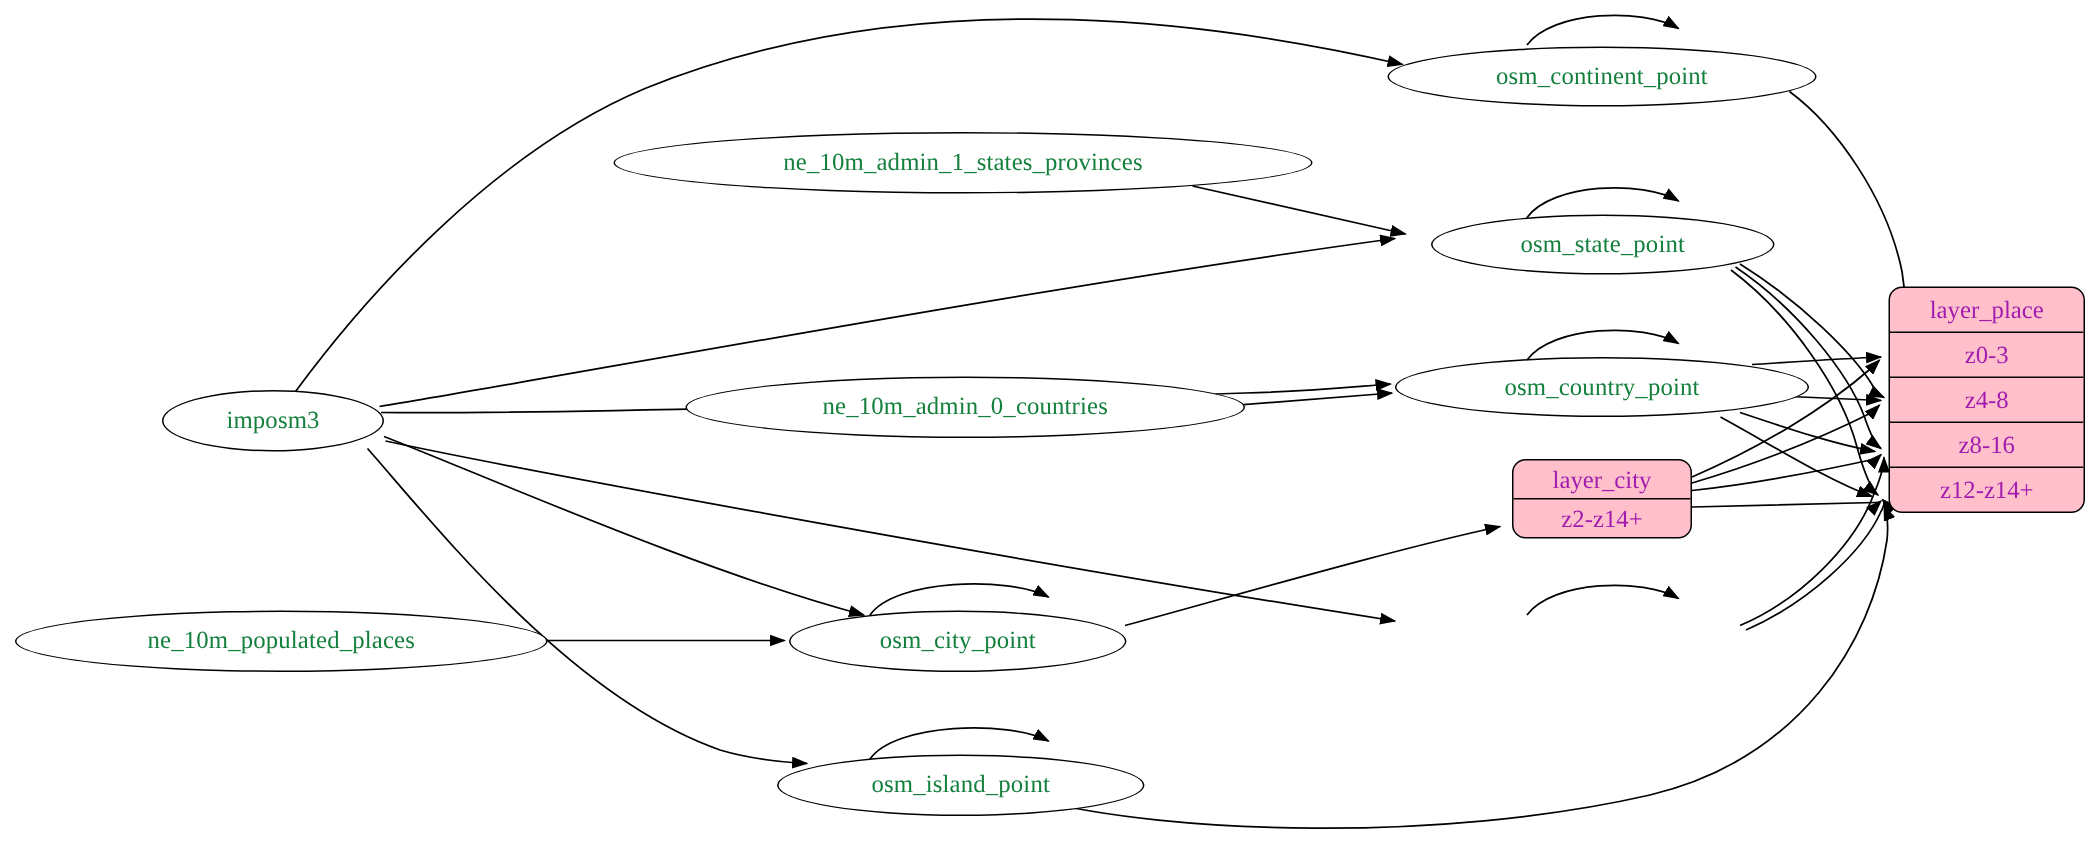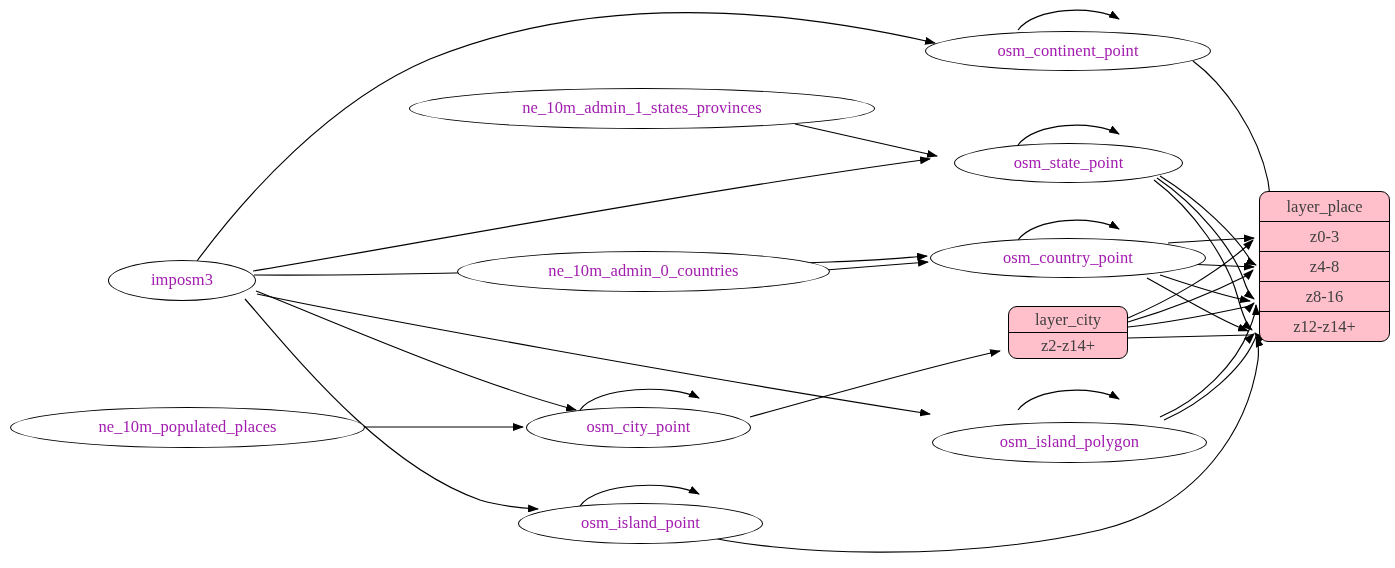--- a/index.html
+++ b/index.html
@@ -26,21 +26,21 @@
   }
   .ellipse-node {
     position: absolute;
     border: 1.1px solid #000000;
     border-radius: 50%;
     background: #ffffff;
     display: flex;
     align-items: center;
     justify-content: center;
     box-sizing: border-box;
-    color: #a21caf;
+    color: #15803d;
   }
   .ellipse-node .lbl {
     font-size: 16.5px;
     line-height: 1;
     white-space: nowrap;
     letter-spacing: 0.1px;
   }
   .record-node {
     position: absolute;
     border: 1.2px solid #000000;
@@ -50,21 +50,21 @@
     overflow: hidden;
     display: flex;
     flex-direction: column;
   }
   .record-row {
     flex: 1 1 auto;
     display: flex;
     align-items: center;
     justify-content: center;
     font-size: 16.5px;
-    color: #404040;
+    color: #a21caf;
     white-space: nowrap;
     border-bottom: 1.2px solid #000000;
     box-sizing: border-box;
   }
   .record-row:last-child {
     border-bottom: none;
   }
 </style>
 </head>
 <body>
@@ -155,23 +155,20 @@
   </div>
 
   <div class="ellipse-node" style="left:930px; top:238px; width:276px; height:40px;">
     <span class="lbl">osm_country_point</span>
   </div>
 
   <div class="ellipse-node" style="left:526px; top:407px; width:225px; height:41px;">
     <span class="lbl">osm_city_point</span>
   </div>
 
-  <div class="ellipse-node" style="left:932px; top:422px; width:275px; height:41px;">
-    <span class="lbl">osm_island_polygon</span>
-  </div>
 
   <div class="ellipse-node" style="left:518px; top:503px; width:245px; height:41px;">
     <span class="lbl">osm_island_point</span>
   </div>
 
   <div class="record-node" style="left:1259px; top:191px; width:131px; height:151px;">
     <div class="record-row">layer_place</div>
     <div class="record-row">z0-3</div>
     <div class="record-row">z4-8</div>
     <div class="record-row">z8-16</div>

